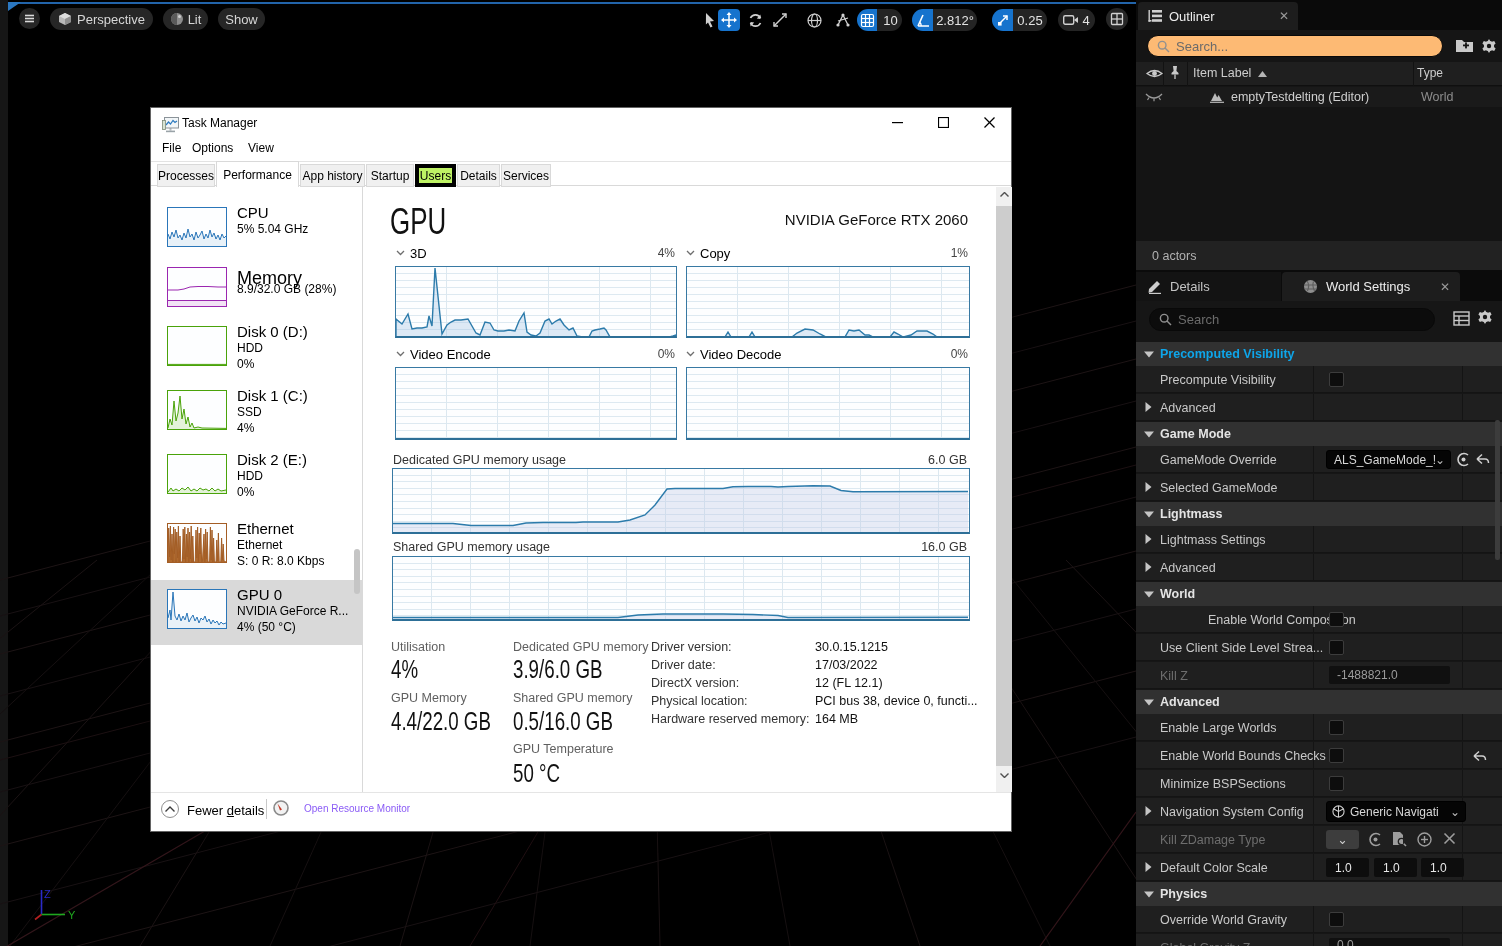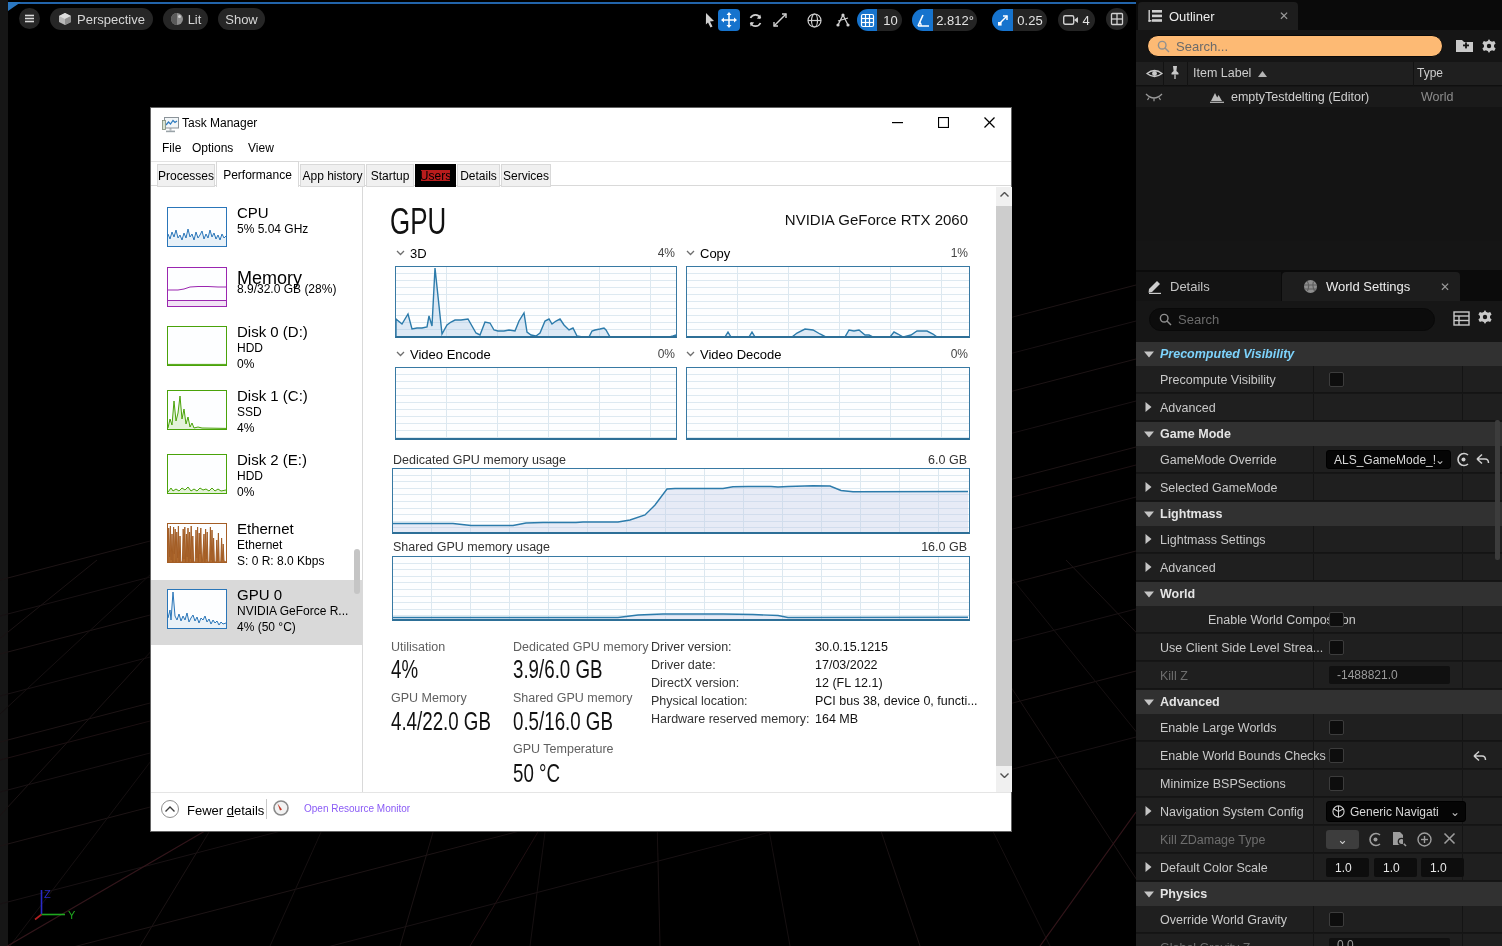--- a/index.html
+++ b/index.html
@@ -207,20 +207,23 @@
           </g>
         </svg>
         <svg class="abs" style="left:74px;top:3px;" width="15" height="13" viewBox="0 0 15 13">
           <path d="M1 11 L5 3 L7.2 7.5 L8.6 5 L12 11 Z" fill="#b9b9b9"></path>
           <line x1="0" y1="12.3" x2="14" y2="12.3" stroke="#b9b9b9" stroke-width="1.2"></line>
         </svg>
         <span class="abs" style="left:95px;top:3px;color:#cfcfcf;font-size:12.5px;">emptyTestdelting (Editor)</span>
         <span class="abs" style="left:285px;top:3px;color:#8d8d8d;font-size:12.5px;">World</span>
       </div>
       <div class="abs" style="left:0;top:107px;width:366px;height:134px;background:#141414;"></div>
+      <div class="abs" style="left:0;top:241px;width:366px;height:29px;background:#222222;display:flex;align-items:center;">
+        <span style="margin-left:16px;color:#b2b2b2;font-size:12.5px;">0 actors</span>
+      </div>
     </div>
     <div class="abs" style="left:1136px;top:270px;width:366px;height:676px;background:#161616;font-size:12.5px;color:#c9c9c9;">
       <div class="abs" style="left:0;top:0;width:366px;height:31px;background:#0b0b0b;"></div>
       <div class="abs" style="left:0;top:2px;width:145px;height:29px;background:#131313;display:flex;align-items:center;color:#c3c3c3;font-size:13px;"><svg width="16" height="15" viewBox="0 0 16 15" style="margin:0 7px 0 11px;">
           <path d="M2 10 L10 2 L13 5 L5 13 L1.5 13.8 Z" fill="#cdcdcd"></path>
           <line x1="2" y1="15" x2="14" y2="15" stroke="#cdcdcd" stroke-width="0"></line>
           <rect x="2" y="13.8" width="12" height="1.3" fill="#cdcdcd"></rect>
         </svg>Details</div>
       <div class="abs" style="left:146px;top:2px;width:178px;height:29px;background:#1d1d1d;border-radius:4px 4px 0 0;display:flex;align-items:center;color:#ededed;font-size:13px;"><svg width="15" height="15" viewBox="0 0 15 15" style="margin:0 8px 0 21px;">
           <circle cx="7.5" cy="7.5" r="6.5" fill="#8f8f8f"></circle>
@@ -239,21 +242,21 @@
         </g>
       </svg>
       <svg class="abs" style="left:341px;top:39px;" width="16" height="16" viewBox="0 0 16 16">
         <path d="M8 1 L9.2 3 A5.2 5.2 0 0 1 11 3.8 L13.2 3 L14.6 5.4 L13 7 A5.2 5.2 0 0 1 13 9 L14.6 10.6 L13.2 13 L11 12.2 A5.2 5.2 0 0 1 9.2 13 L8 15 L6.8 13 A5.2 5.2 0 0 1 5 12.2 L2.8 13 L1.4 10.6 L3 9 A5.2 5.2 0 0 1 3 7 L1.4 5.4 L2.8 3 L5 3.8 A5.2 5.2 0 0 1 6.8 3 Z" fill="#c9c9c9"></path>
         <circle cx="8" cy="8" r="2.2" fill="#151515"></circle>
       </svg>
       <div class="abs" style="left:0;top:72px;width:366px;height:24px;background:#313131;display:flex;align-items:center;">
         <svg width="10" height="7" style="margin:0 6px 0 8px;">
           <path d="M0 0.5 L10 0.5 L5 6.5 Z" fill="#c5c5c5"></path>
         </svg>
-        <span style="font-weight:bold;color:#7dd3fc;font-style:italic;">Precomputed Visibility</span>
+        <span style="font-weight:bold;color:#0ea5e9;">Precomputed Visibility</span>
       </div>
       <div class="abs" style="left:0;top:96px;width:366px;height:27px;background:#1f1f1f;border-bottom:1px solid #141414;">
         <div class="abs" style="left:177px;top:0;width:1px;height:27px;background:#141414;"></div>
         <div class="abs" style="left:326px;top:0;width:1px;height:27px;background:#141414;"></div>
       </div>
       <span class="abs" style="left:24px;top:103px;color:#c9c9c9;">Precompute Visibility</span>
       <div class="abs" style="left:193px;top:102px;width:15px;height:15px;background:#0d0d0d;border:1px solid #3c3c3c;border-radius:2px;"></div>
       <div class="abs" style="left:0;top:124px;width:366px;height:27px;background:#1f1f1f;border-bottom:1px solid #141414;">
         <div class="abs" style="left:177px;top:0;width:1px;height:27px;background:#141414;"></div>
         <div class="abs" style="left:326px;top:0;width:1px;height:27px;background:#141414;"></div>
@@ -467,21 +470,21 @@
       </svg>
       <span class="abs" style="left:11px;top:33px;font-size:12px;">File</span>
       <span class="abs" style="left:41px;top:33px;font-size:12px;">Options</span>
       <span class="abs" style="left:97px;top:33px;font-size:12px;">View</span>
       <div class="abs" style="left:0;top:53px;width:860px;height:1px;background:#e3e3e3;"></div>
       <div class="abs" style="left:0;top:53px;width:860px;height:25px;border-bottom:1px solid #d9d9d9;"></div>
       <div class="abs" style="left:6px;top:56px;width:58px;height:23px;background:#f0f0f0;border:1px solid #d9d9d9;font-size:12px;display:flex;align-items:center;justify-content:center;">Processes</div>
       <div class="abs" style="left:65px;top:53px;width:83px;height:26px;background:#fff;border:1px solid #d9d9d9;border-bottom:none;font-size:12px;display:flex;align-items:center;justify-content:center;z-index:3;">Performance</div>
       <div class="abs" style="left:149px;top:56px;width:65px;height:23px;background:#f0f0f0;border:1px solid #d9d9d9;font-size:12px;display:flex;align-items:center;justify-content:center;">App history</div>
       <div class="abs" style="left:215px;top:56px;width:48px;height:23px;background:#f0f0f0;border:1px solid #d9d9d9;font-size:12px;display:flex;align-items:center;justify-content:center;">Startup</div>
-      <div class="abs" style="left:264px;top:56px;width:41px;height:23px;background:#b91c1c;border:6px solid #000000;font-size:12px;display:flex;align-items:center;justify-content:center;">Users</div>
+      <div class="abs" style="left:264px;top:56px;width:41px;height:23px;background:#bef264;border:4px solid #000000;font-size:12px;display:flex;align-items:center;justify-content:center;">Users</div>
       <div class="abs" style="left:306px;top:56px;width:43px;height:23px;background:#f0f0f0;border:1px solid #d9d9d9;font-size:12px;display:flex;align-items:center;justify-content:center;">Details</div>
       <div class="abs" style="left:350px;top:56px;width:50px;height:23px;background:#f0f0f0;border:1px solid #d9d9d9;font-size:12px;display:flex;align-items:center;justify-content:center;">Services</div>
       <div class="abs" style="left:16px;top:99px;width:60px;height:40px;border:1px solid #2a76b9;background:#fdfeff;">
         <svg width="58" height="38" viewBox="0 0 58 38" style="position:absolute;left:0;top:0;">
           <path d="M0.0,26.0 L2.0,31.0 L4.0,24.0 L6.0,29.0 L8.0,22.0 L10.0,30.0 L12.0,27.0 L14.0,32.0 L16.0,25.0 L18.0,30.0 L20.0,21.0 L22.0,29.0 L24.0,26.0 L26.0,32.0 L28.0,24.0 L30.0,30.0 L32.0,27.0 L34.0,23.0 L36.0,31.0 L38.0,26.0 L40.0,30.0 L42.0,22.0 L44.0,29.0 L46.0,25.0 L48.0,31.0 L50.0,27.0 L52.0,32.0 L54.0,26.0 L56.0,30.0 L58.0,28.0 L58,38 L0,38 Z" fill="#e8f1f8"></path>
           <path d="M0.0,26.0 L2.0,31.0 L4.0,24.0 L6.0,29.0 L8.0,22.0 L10.0,30.0 L12.0,27.0 L14.0,32.0 L16.0,25.0 L18.0,30.0 L20.0,21.0 L22.0,29.0 L24.0,26.0 L26.0,32.0 L28.0,24.0 L30.0,30.0 L32.0,27.0 L34.0,23.0 L36.0,31.0 L38.0,26.0 L40.0,30.0 L42.0,22.0 L44.0,29.0 L46.0,25.0 L48.0,31.0 L50.0,27.0 L52.0,32.0 L54.0,26.0 L56.0,30.0 L58.0,28.0" fill="none" stroke="#2a76b9" stroke-width="1"></path>
         </svg>
       </div>
       <span class="abs" style="left:86px;top:96px;font-size:15px;">CPU</span>
       <span class="abs" style="left:86px;top:114px;font-size:12px;">5%  5.04 GHz</span>

